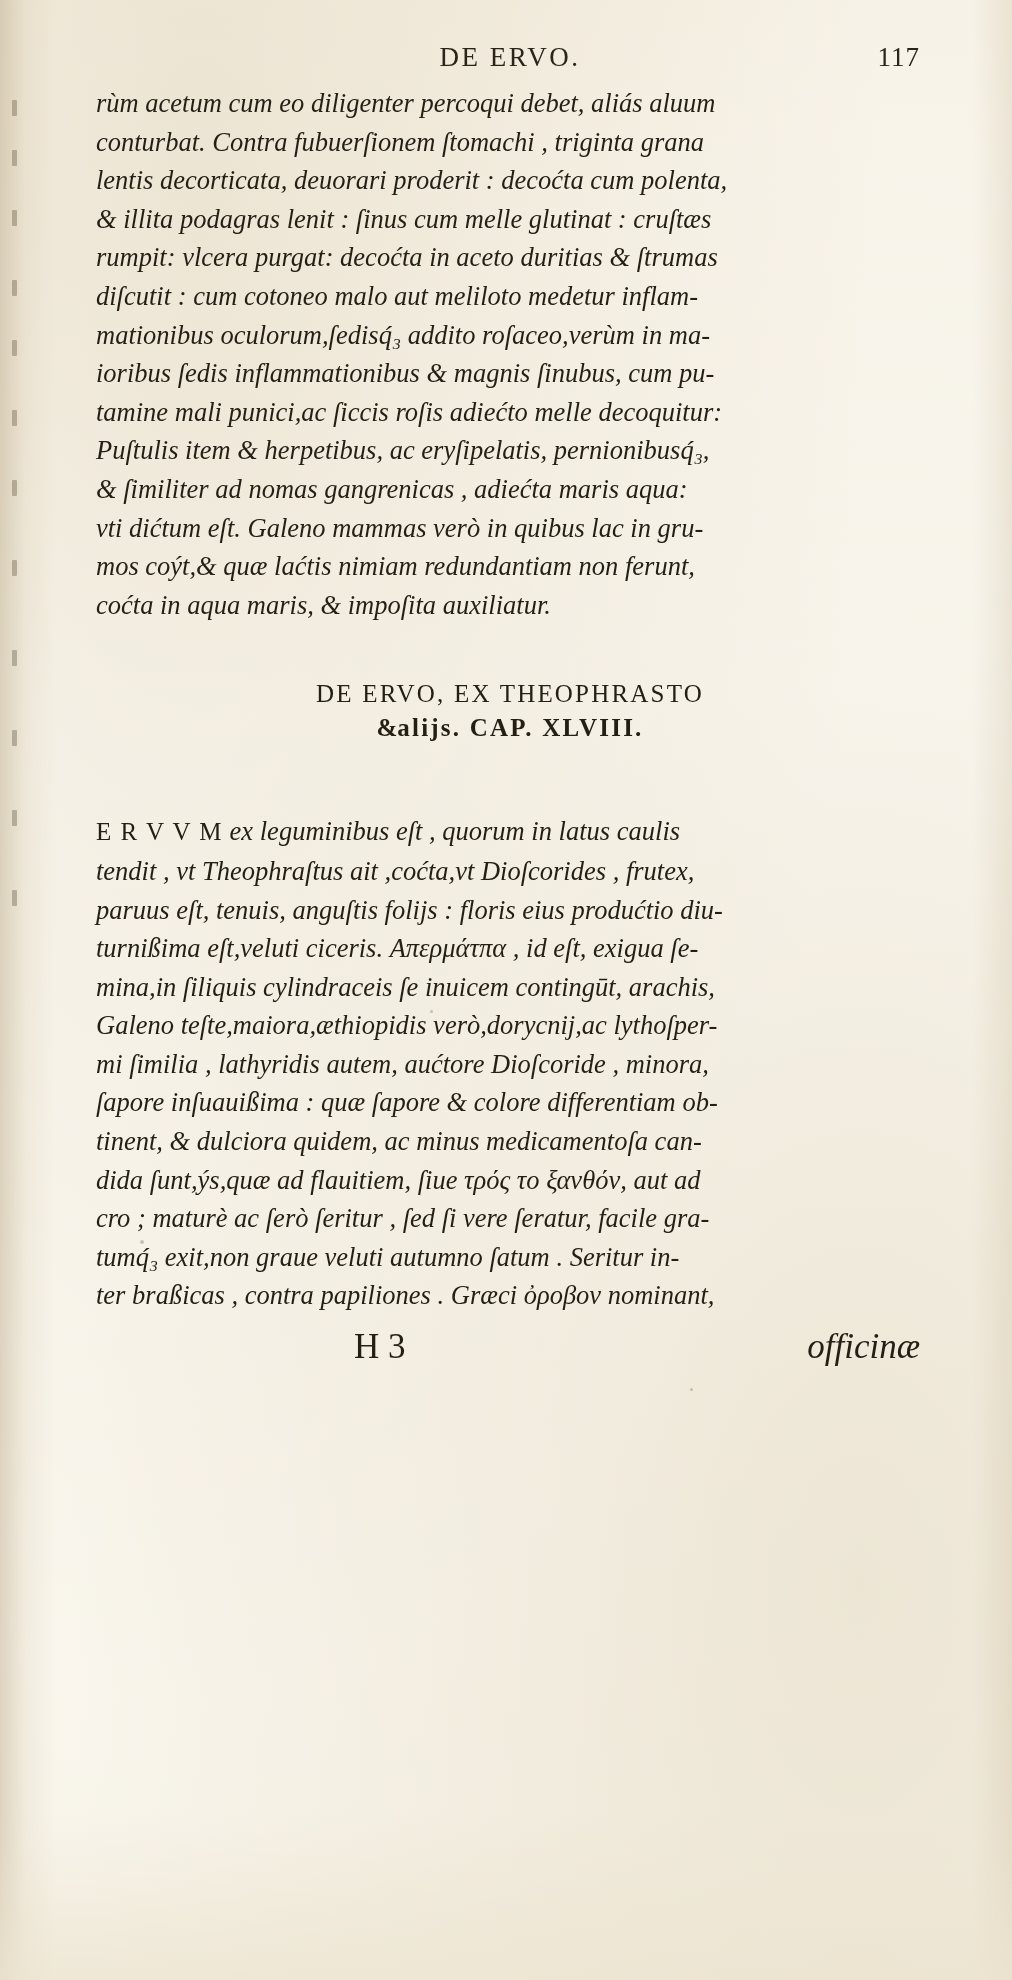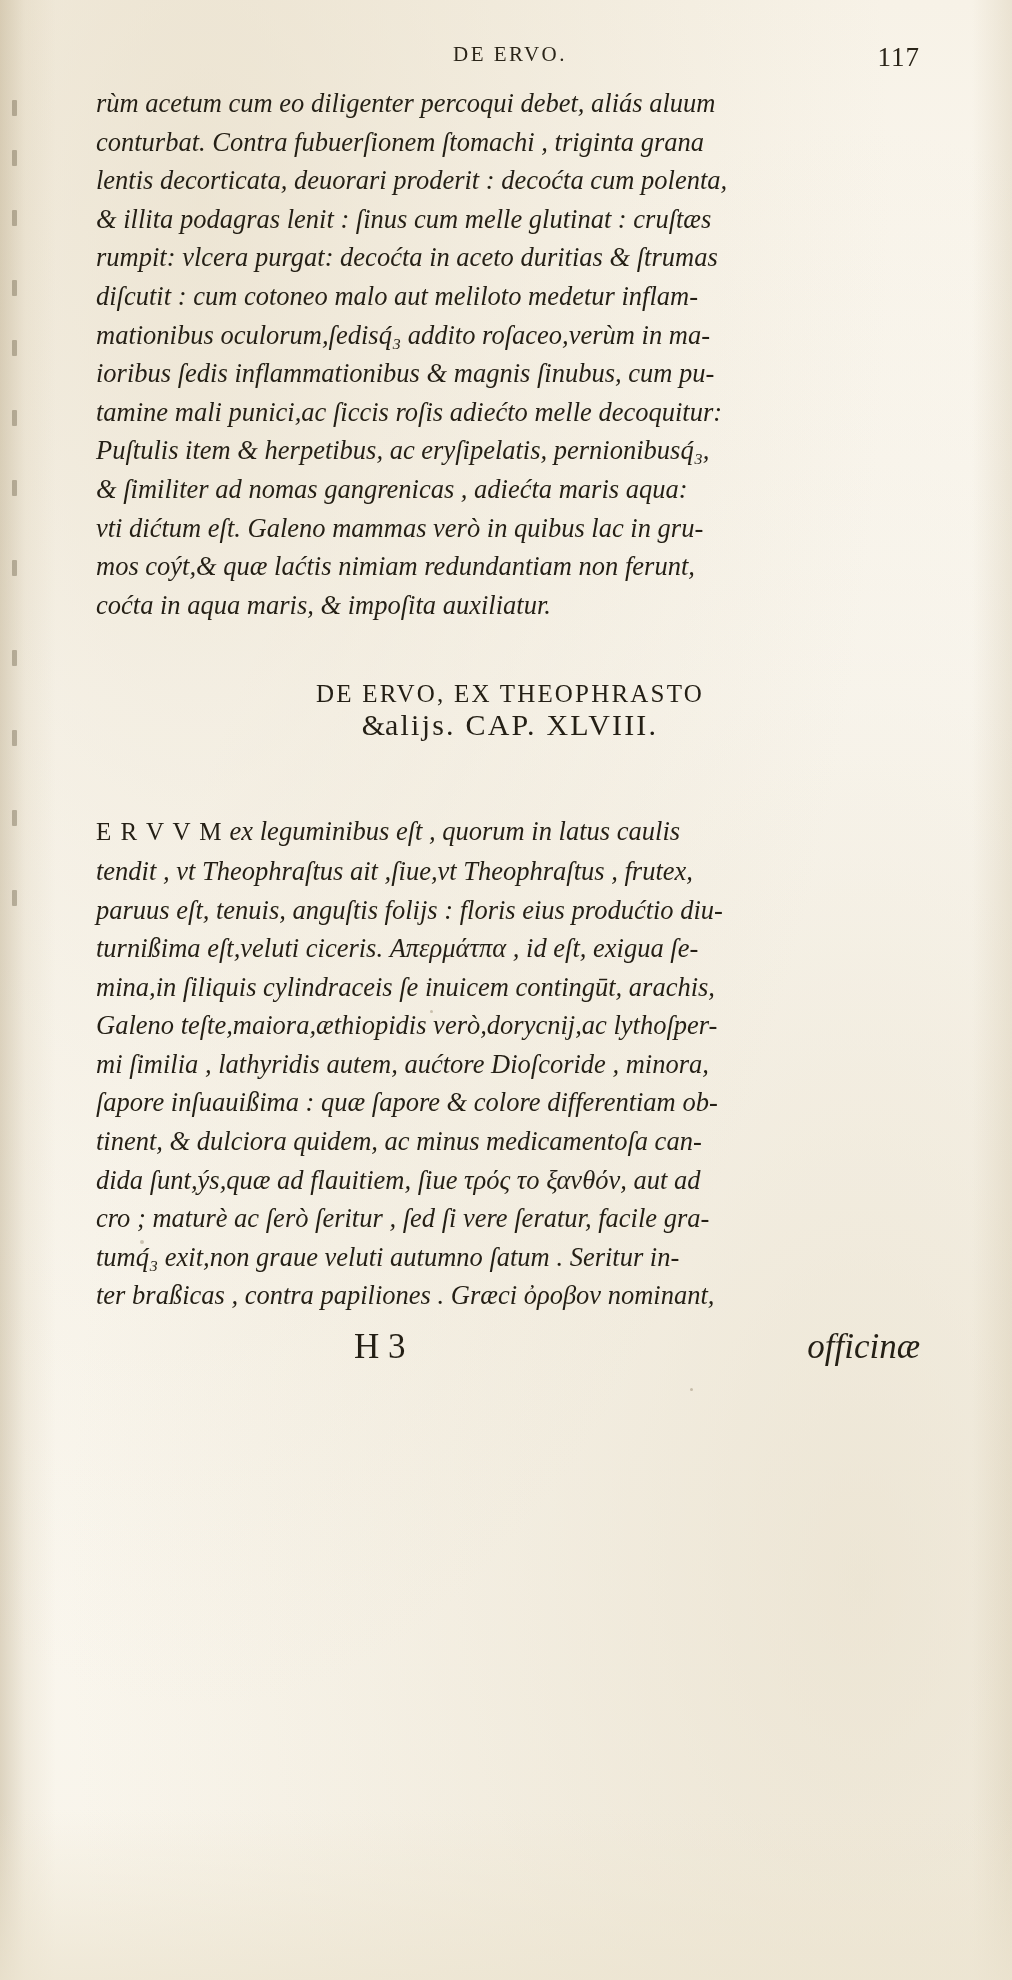--- a/index.html
+++ b/index.html
@@ -72,21 +72,21 @@
 
   .header {
     position: relative;
     height: 40px;
     margin-bottom: 2px;
   }
   .header .runtitle {
     position: absolute;
     left: 50%;
     transform: translateX(-50%);
-    font-size: 21px;
+    font-size: 27px;
     letter-spacing: 2.5px;
     color: #2b2519;
     white-space: nowrap;
   }
   .header .folio {
     position: absolute;
     right: 4px;
     top: 0;
     font-size: 27px;
     letter-spacing: 1px;
@@ -108,23 +108,25 @@
     margin-top: 56px;
     text-align: center;
     color: #241f15;
   }
   .cap-head .l1 {
     font-size: 25px;
     letter-spacing: 2.2px;
     font-style: normal;
   }
   .cap-head .l2 {
-    font-size: 30px;
+    font-size: 25px;
     letter-spacing: 2.2px;
     font-style: normal;
+    margin-top: 6px;
+    font-weight: bold;
   }
   .cap-head .l2 .amp { letter-spacing: 0px; }
 
   .section2 {
     margin-top: 70px;
   }
   .section2 .line { font-style: italic; }
   .smallcaps {
     font-style: normal;
     font-size: 25px;
@@ -204,21 +206,21 @@
       <div class="line">coćta in aqua maris, &amp; impoſita auxiliatur.</div>
     </div>
 
     <div class="cap-head">
       <div class="l1">DE ERVO, EX THEOPHRASTO</div>
       <div class="l2"><span class="amp">&amp;</span><span>alijs.   CAP.  XLVIII.</span></div>
     </div>
 
     <div class="body-text section2">
       <div class="line"><span class="smallcaps">E R V V M</span><span> ex leguminibus eſt , quorum in latus caulis</span></div>
-      <div class="line">tendit , vt Theophraſtus ait ,ſiue,vt Theophraſtus , frutex,</div>
+      <div class="line">tendit , vt Theophraſtus ait ,coćta,vt Dioſcorides , frutex,</div>
       <div class="line">paruus eſt, tenuis, anguſtis folijs : floris eius produćtio diu-</div>
       <div class="line">turnißima eſt,veluti ciceris. Απερμάτπα , id eſt, exigua ſe-</div>
       <div class="line">mina,in ſiliquis cylindraceis ſe inuicem contingūt, arachis,</div>
       <div class="line">Galeno teſte,maiora,æthiopidis verò,dorycnij,ac lythoſper-</div>
       <div class="line">mi ſimilia , lathyridis autem, aućtore Dioſcoride , minora,</div>
       <div class="line">ſapore inſuauißima : quæ ſapore &amp; colore differentiam ob-</div>
       <div class="line">tinent, &amp; dulciora quidem, ac minus medicamentoſa can-</div>
       <div class="line">dida ſunt,ýs,quæ ad flauitiem, ſiue τρός το ξανθόν, aut ad</div>
       <div class="line">cro ; maturè ac ſerò ſeritur , ſed ſi vere ſeratur, facile gra-</div>
       <div class="line">tumq́₃ exit,non graue veluti autumno ſatum . Seritur in-</div>

